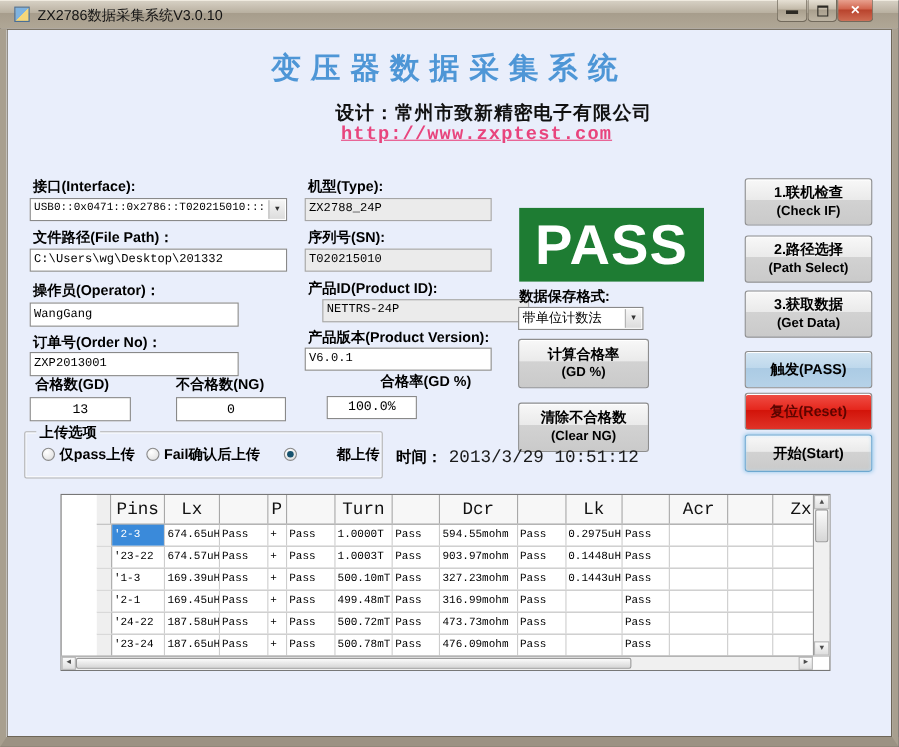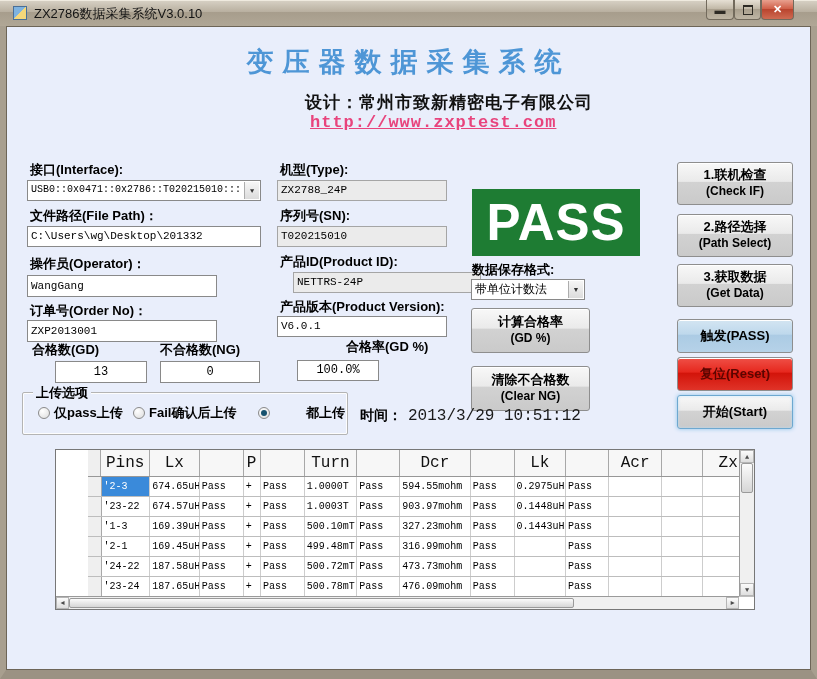--- a/index.html
+++ b/index.html
@@ -120,21 +120,21 @@
   <div class="tb" style="left:27px;top:226px;width:234px;height:21px;">C:\Users\wg\Desktop\201332</div>
 
   <div class="lbl" style="left:30px;top:255px;">操作员(Operator)：</div>
   <div class="tb" style="left:27px;top:275px;width:190px;height:22px;line-height:20px;">WangGang</div>
 
   <div class="lbl" style="left:30px;top:302px;">订单号(Order No)：</div>
   <div class="tb" style="left:27px;top:320px;width:190px;height:22px;line-height:20px;">ZXP2013001</div>
 
   <div class="lbl" style="left:32px;top:341px;">合格数(GD)</div>
   <div class="lbl" style="left:160px;top:341px;">不合格数(NG)</div>
-  <div class="tb center" style="left:27px;top:361px;width:92px;height:22px;line-height:20px;margin-left:28px;">13</div>
+  <div class="tb center" style="left:27px;top:361px;width:92px;height:22px;line-height:20px;">13</div>
   <div class="tb center" style="left:160px;top:361px;width:100px;height:22px;line-height:20px;">0</div>
 
   <div class="group"></div>
   <div class="group-legend">上传选项</div>
   <div class="radio" style="left:38px;">
     <span class="rb">
         <span class="dot"></span>
       </span>
     <span class="radio-label">仅pass上传</span>
   </div>

